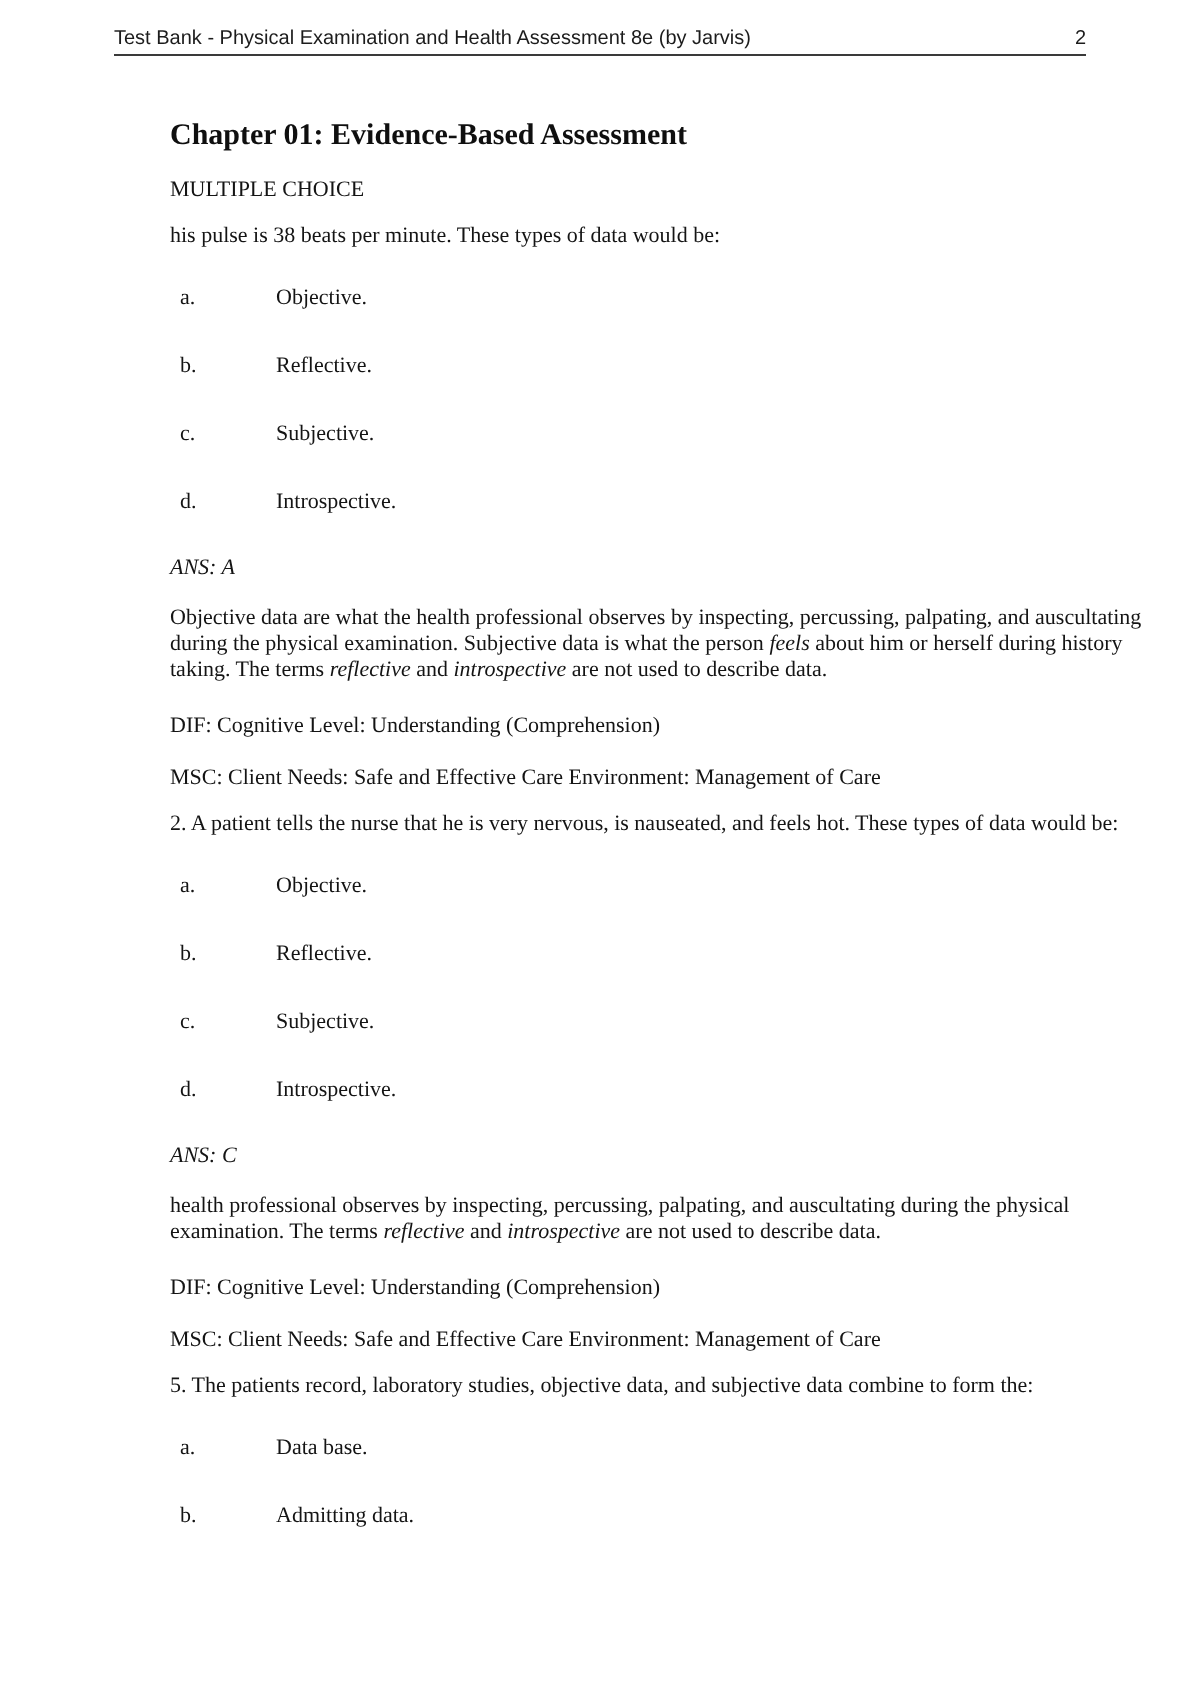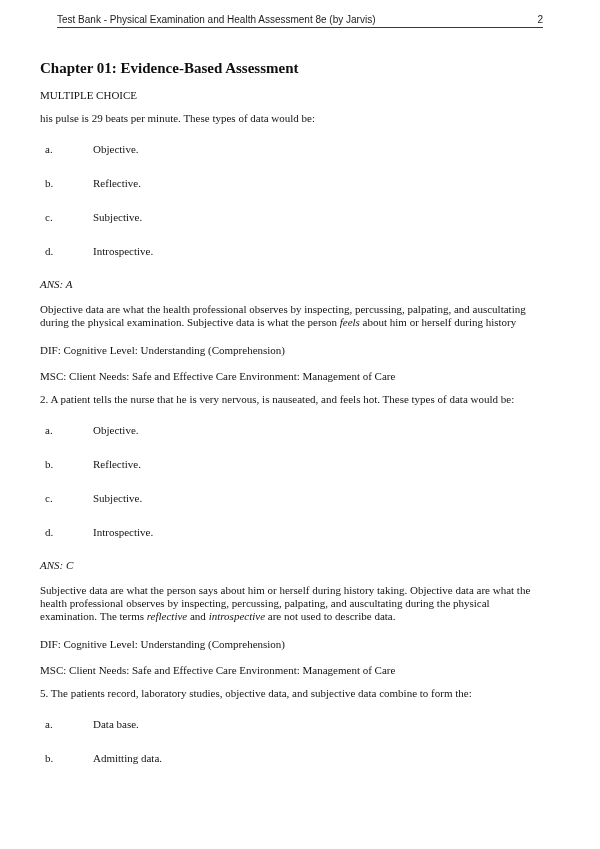--- a/index.html
+++ b/index.html
@@ -21,21 +21,21 @@
     align-items: flex-end;
     margin: 14px 0 0 57px;
     width: 486px;
     padding-bottom: 2px;
     border-bottom: 1px solid #3a3a3a;
     font-family: "Liberation Sans", "DejaVu Sans", sans-serif;
     font-size: 10px;
     line-height: 11px;
     color: #1c1c1c;
   }
-  .content { margin-left: 40px; }
+  .content { margin-left: 85px; }
   h1.chapter-title {
     margin: 32px 0 0 0;
     font-size: 15px;
     line-height: 17px;
     font-weight: bold;
     color: #0f0f0f;
   }
   .section-label {
     margin-top: 12px;
     font-weight: normal;
@@ -59,21 +59,21 @@
   <div class="header">
     <span>Test Bank - Physical Examination and Health Assessment 8e (by Jarvis)</span>
     <span>2</span>
   </div>
   <div class="content">
     <h1 class="chapter-title">Chapter 01: Evidence-Based Assessment</h1>
     <div class="section-label">MULTIPLE CHOICE</div>
     <div id="questions">
   <div class="question">
     <div class="stem">
-            <div class="tline">his pulse is 29 beats per minute. These types of data would be:</div>
+            <div class="tline">his pulse is 38 beats per minute. These types of data would be:</div>
           </div>
     <div class="options">
             <div class="opt-row">
               <span class="opt-label">a.</span>
               <span class="opt-text tline">Objective.</span>
             </div>
             <div class="opt-row">
               <span class="opt-label">b.</span>
               <span class="opt-text tline">Reflective.</span>
             </div>
@@ -83,20 +83,21 @@
             </div>
             <div class="opt-row">
               <span class="opt-label">d.</span>
               <span class="opt-text tline">Introspective.</span>
             </div>
           </div>
     <div class="answer tline">ANS: A</div>
     <div class="rationale">
             <div class="tline">Objective data are what the health professional observes by inspecting, percussing, palpating, and auscultating</div>
             <div class="tline">during the physical examination. Subjective data is what the person <i>feels</i> about him or herself during history</div>
+            <div class="tline">taking. The terms <i>reflective</i> and <i>introspective</i> are not used to describe data.</div>
           </div>
     <div class="dif tline">DIF: Cognitive Level: Understanding (Comprehension)</div>
     <div class="msc tline">MSC: Client Needs: Safe and Effective Care Environment: Management of Care</div>
   </div>
 
   <div class="question">
     <div class="stem">
             <div class="tline">2. A patient tells the nurse that he is very nervous, is nauseated, and feels hot. These types of data would be:</div>
           </div>
     <div class="options">
@@ -112,21 +113,20 @@
               <span class="opt-label">c.</span>
               <span class="opt-text tline">Subjective.</span>
             </div>
             <div class="opt-row">
               <span class="opt-label">d.</span>
               <span class="opt-text tline">Introspective.</span>
             </div>
           </div>
     <div class="answer tline">ANS: C</div>
     <div class="rationale">
-            <div class="tline">Subjective data are what the person says about him or herself during history taking. Objective data are what the</div>
             <div class="tline">health professional observes by inspecting, percussing, palpating, and auscultating during the physical</div>
             <div class="tline">examination. The terms <i>reflective</i> and <i>introspective</i> are not used to describe data.</div>
           </div>
     <div class="dif tline">DIF: Cognitive Level: Understanding (Comprehension)</div>
     <div class="msc tline">MSC: Client Needs: Safe and Effective Care Environment: Management of Care</div>
   </div>
 
   <div class="question">
     <div class="stem">
             <div class="tline">5. The patients record, laboratory studies, objective data, and subjective data combine to form the:</div>

